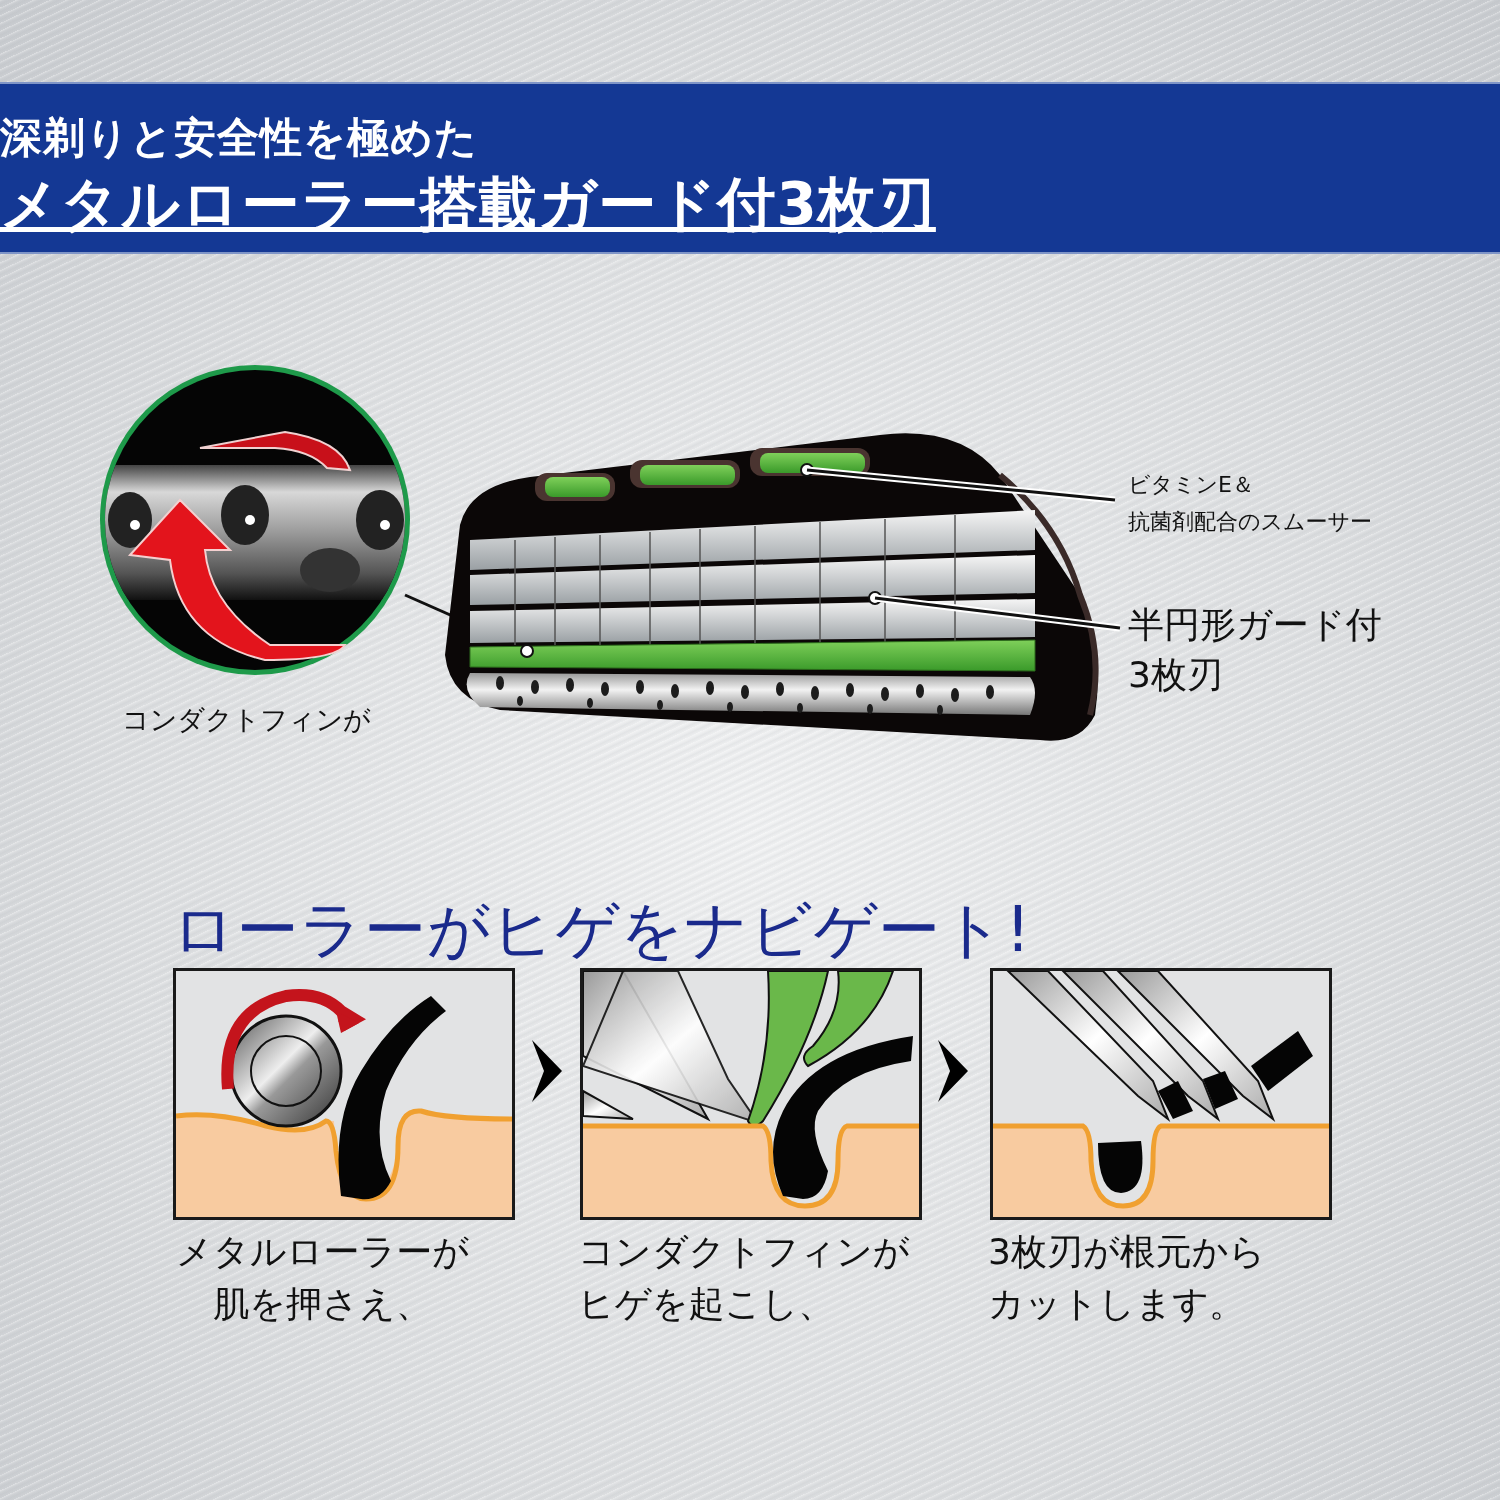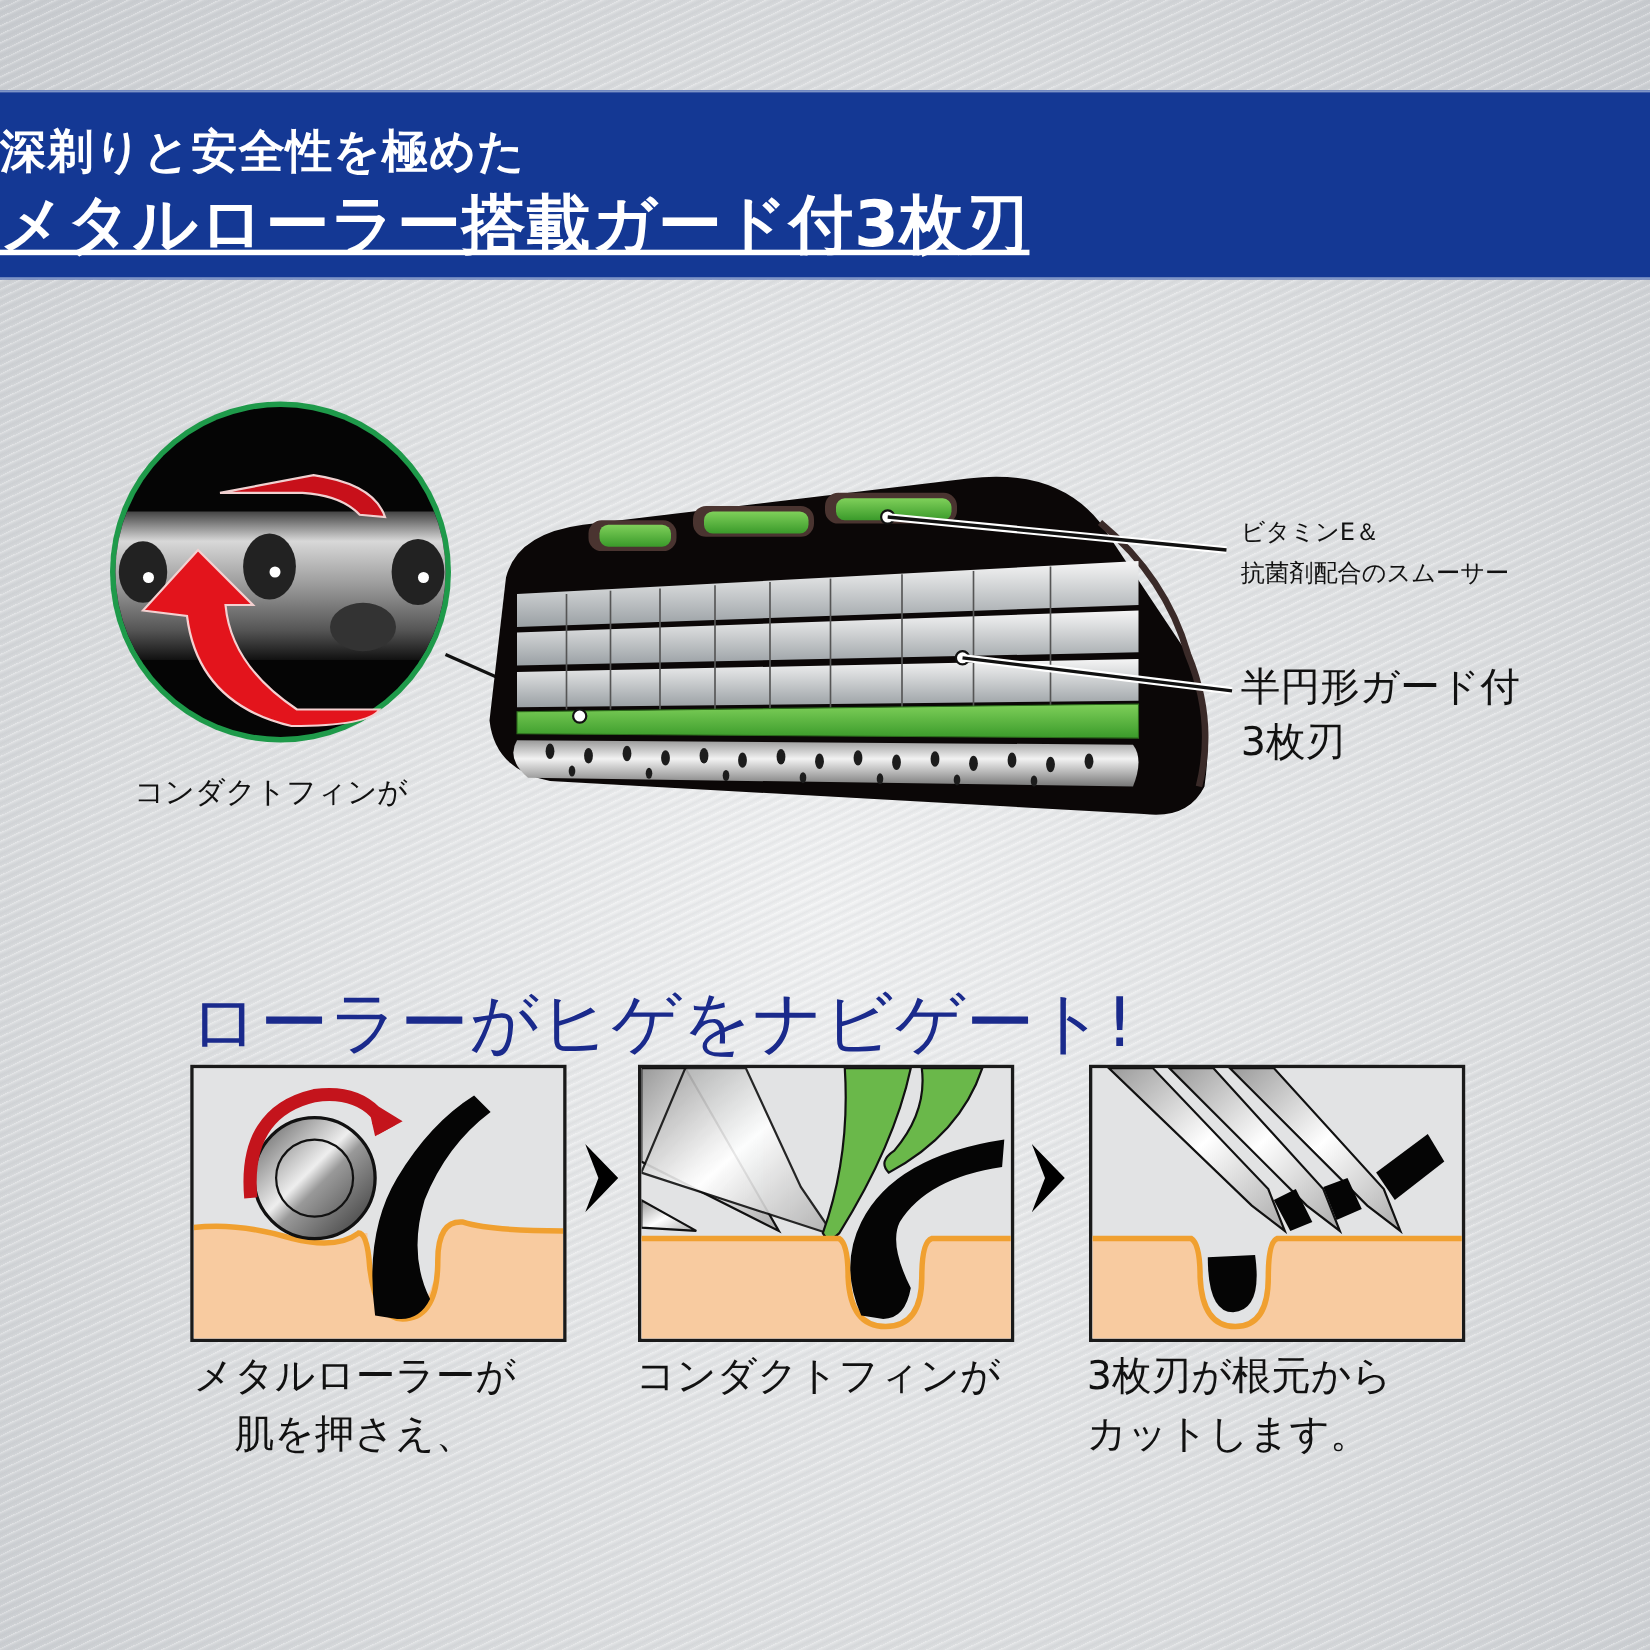--- a/index.html
+++ b/index.html
@@ -231,17 +231,18 @@
     <path d="M105 172 L148 170 Q155 220 128 222 Q105 222 105 172 Z" fill="#050505"></path>
   </svg>
 </div>
 
 <div class="step-text" style="left:176px;text-align:center;">
   <div>メタルローラーが</div>
   <div>肌を押さえ、</div>
 </div>
 <div class="step-text" style="left:578px;">
   <div>コンダクトフィンが</div>
+  <div>ヒゲを起こし、</div>
 </div>
 <div class="step-text" style="left:988px;">
   <div>3枚刃が根元から</div>
   <div>カットします。</div>
 </div>
 
 </body></html>

